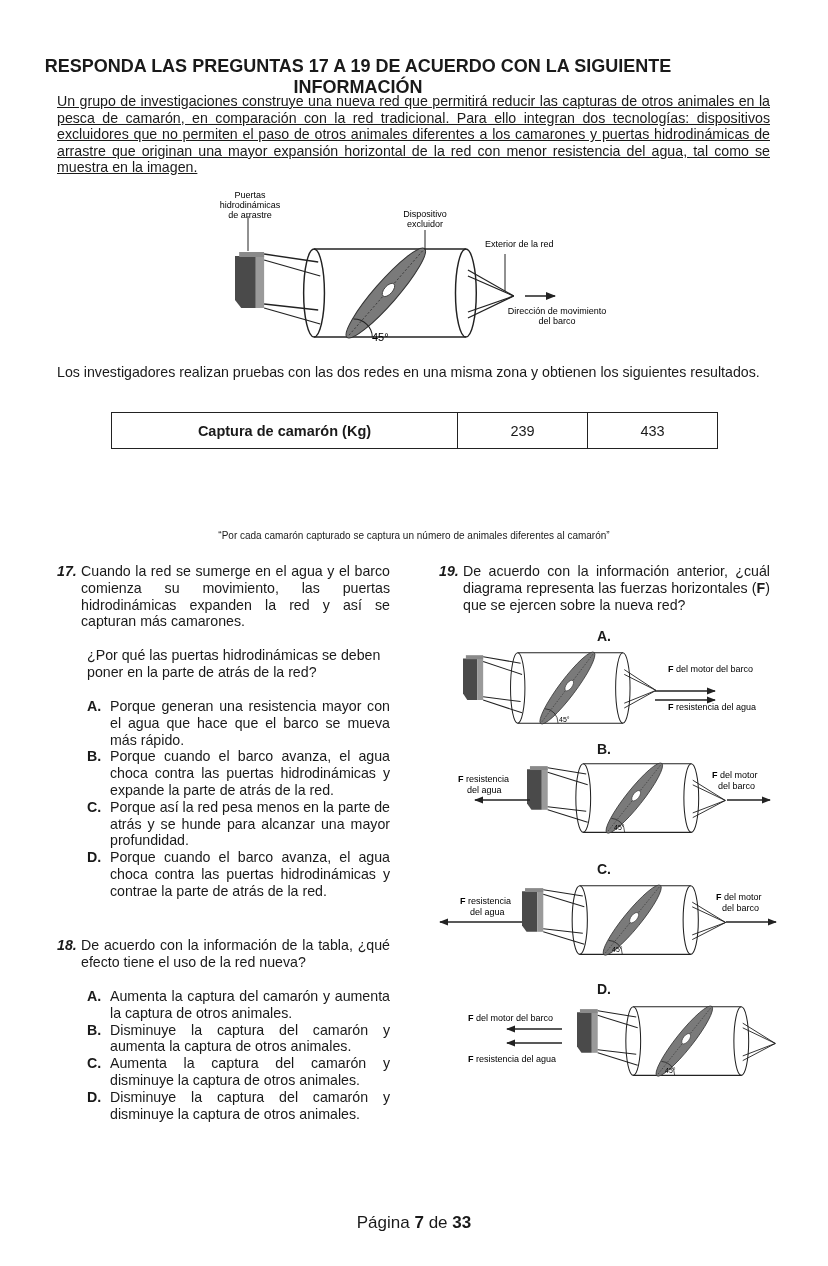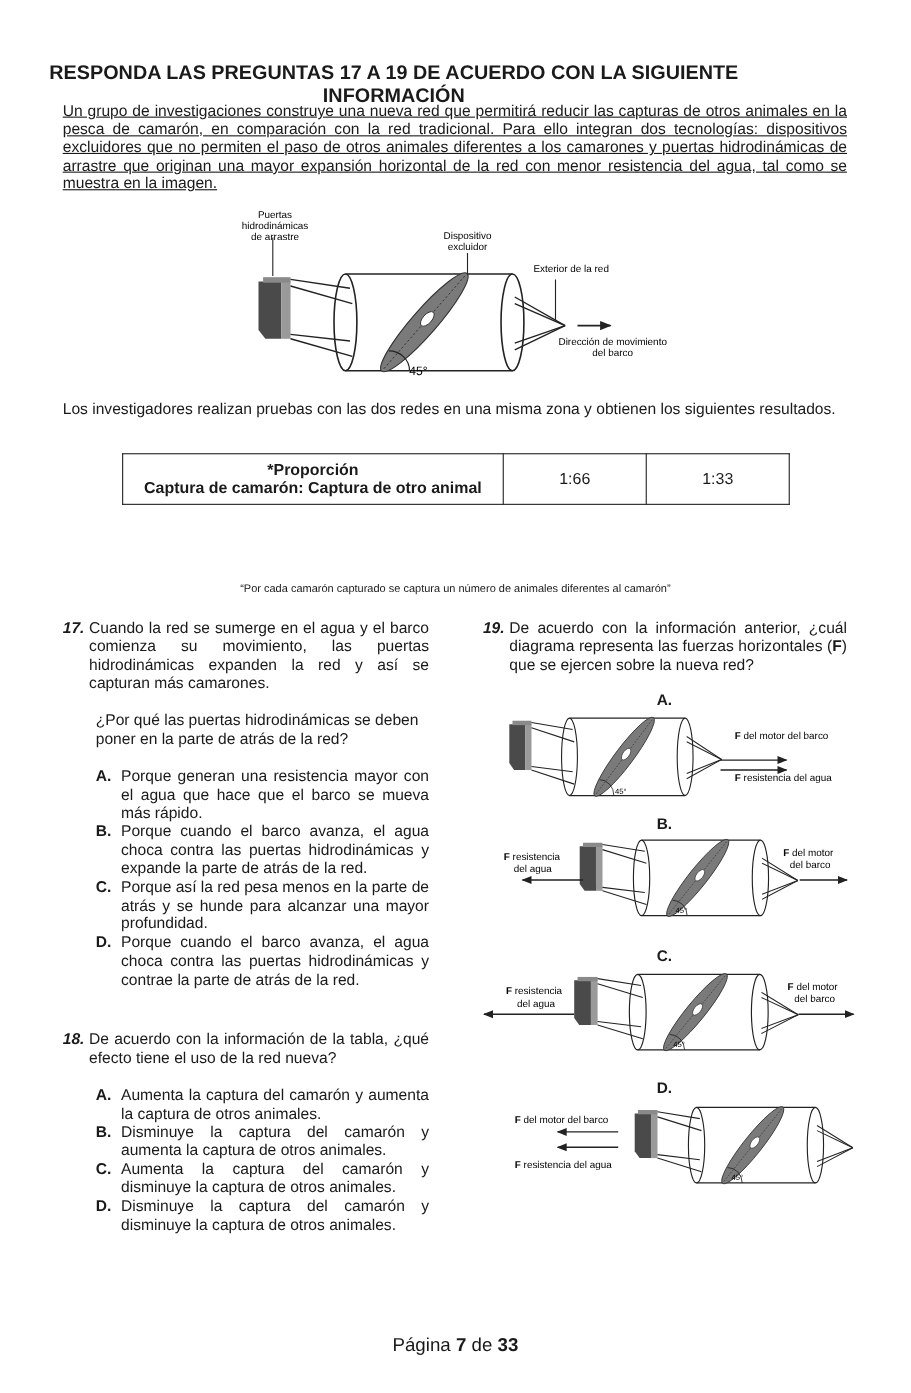--- a/index.html
+++ b/index.html
@@ -94,27 +94,24 @@
   <text x="270" y="59" font-size="9">Exterior de la red</text>
   <text x="342" y="126" font-size="9" text-anchor="middle">Dirección de movimiento</text>
   <text x="342" y="136" font-size="9" text-anchor="middle">del barco</text>
   <text x="157" y="153" font-size="11">45°</text>
 </svg>
 
 <div class="abs para intro2">Los investigadores realizan pruebas con las dos redes en una misma zona y obtienen los siguientes resultados.</div>
 
 <table class="res">
   <tbody>
-  <tr style="height:46px">
-    <td class="rowlbl">
-      <div>*Proporción</div>
-      <div>Captura de camarón: Captura de otro animal</div>
-    </td>
-    <td class="val">1:66</td>
-    <td class="val">1:33</td>
+  <tr style="height:36px">
+    <td class="rowlbl">Captura de camarón (Kg)</td>
+    <td class="val">239</td>
+    <td class="val">433</td>
   </tr>
 </tbody>
   </table>
 
 <div class="abs note">“Por cada camarón capturado se captura un número de animales diferentes al camarón”</div>
 
 <div class="abs q q17">
   <span class="qnum">17.</span>
   <div class="qtext">Cuando la red se sumerge en el agua y el barco comienza su movimiento, las puertas hidrodinámicas expanden la red y así se capturan más camarones.</div>
 </div>

